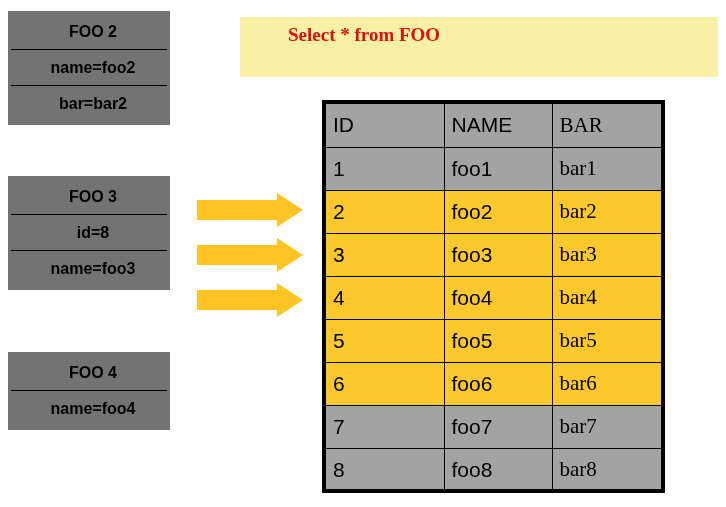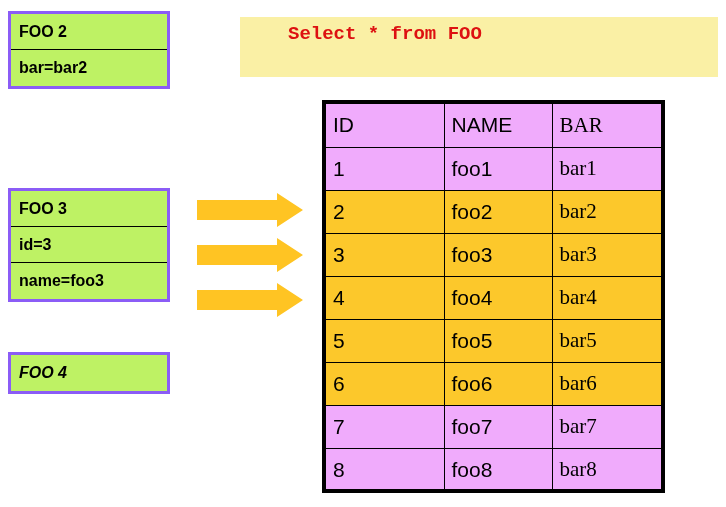--- a/index.html
+++ b/index.html
@@ -20,57 +20,58 @@
     left: 0; top: 0;
     width: 726px;
     height: 507px;
   }
 
   
   .record-card {
     position: absolute;
     left: 8px;
     width: 162px;
-    border: 3px solid #8b5cf6;
-    box-sizing: border-box;
-    background: #bef264;
+    border: 3px solid #737373;
+    box-sizing: border-box;
+    background: #737373;
+    text-align: center;
   }
   .record-card .rec-row {
     height: 36px;
     line-height: 35px;
     border-bottom: 1px solid #000000;
     box-sizing: border-box;
     padding-left: 8px;
     font-size: 16px;
     font-weight: bold;
     color: #000000;
     white-space: nowrap;
     overflow: hidden;
   }
   .record-card .rec-row:last-child {
     border-bottom: none;
   }
 
   #card-foo2 { top: 11px; }
-  #card-foo3 { top: 188px; }
-  #card-foo4 { top: 352px; font-style: italic; }
+  #card-foo3 { top: 176px; }
+  #card-foo4 { top: 352px; }
 
   
   #sql-box {
     position: absolute;
     left: 240px;
     top: 17px;
     width: 478px;
     height: 60px;
     background: #faf0a5;
     box-sizing: border-box;
     padding: 5px 0 0 48px;
   }
   #sql-box .sql-line {
-    font-family: Liberation Mono, monospace;
+    font-family: Liberation Serif, serif;
     font-size: 19px;
     font-weight: bold;
     line-height: 25px;
     color: #dd1111;
     white-space: pre;
   }
 
   
   .flow-arrow {
     position: absolute;
@@ -84,21 +85,21 @@
 
   
   #result-table {
     position: absolute;
     left: 322px;
     top: 100px;
     width: 343px;
     height: 393px;
     border: 4px solid #000000;
     box-sizing: border-box;
-    background: #f0abfc;
+    background: #a3a3a3;
   }
   #result-table table {
     border-collapse: collapse;
     width: 100%;
     height: 100%;
     table-layout: fixed;
   }
   #result-table td, #result-table th {
     border: 1px solid #000000;
     font-size: 21px;
@@ -135,31 +136,33 @@
     border-bottom: none;
   }
 </style>
 </head>
 <body>
 
 <div id="canvas">
 
   <div class="record-card" id="card-foo2">
     <div class="rec-row">FOO 2</div>
+    <div class="rec-row">name=foo2</div>
     <div class="rec-row">bar=bar2</div>
   </div>
 
   <div class="record-card" id="card-foo3">
     <div class="rec-row">FOO 3</div>
-    <div class="rec-row">id=3</div>
+    <div class="rec-row">id=8</div>
     <div class="rec-row">name=foo3</div>
   </div>
 
   <div class="record-card" id="card-foo4">
     <div class="rec-row">FOO 4</div>
+    <div class="rec-row">name=foo4</div>
   </div>
 
   <div id="sql-box">
     <div class="sql-line">Select * from FOO</div>
   </div>
 
   <svg class="flow-arrow" id="arrow-1" viewBox="0 0 106 34">
     <polygon points="0,7 80,7 80,0 106,17 80,34 80,27 0,27" fill="#ffc423"></polygon>
   </svg>
   <svg class="flow-arrow" id="arrow-2" viewBox="0 0 106 34">

